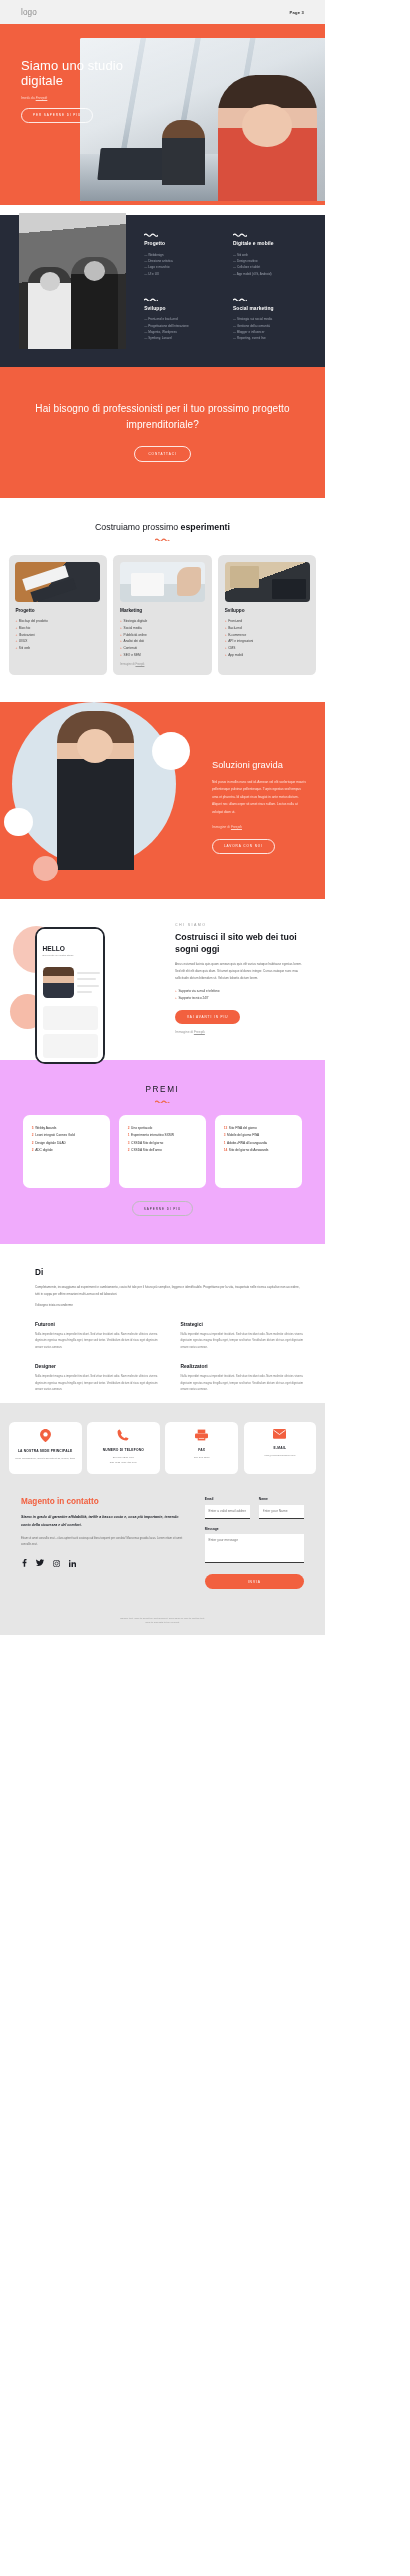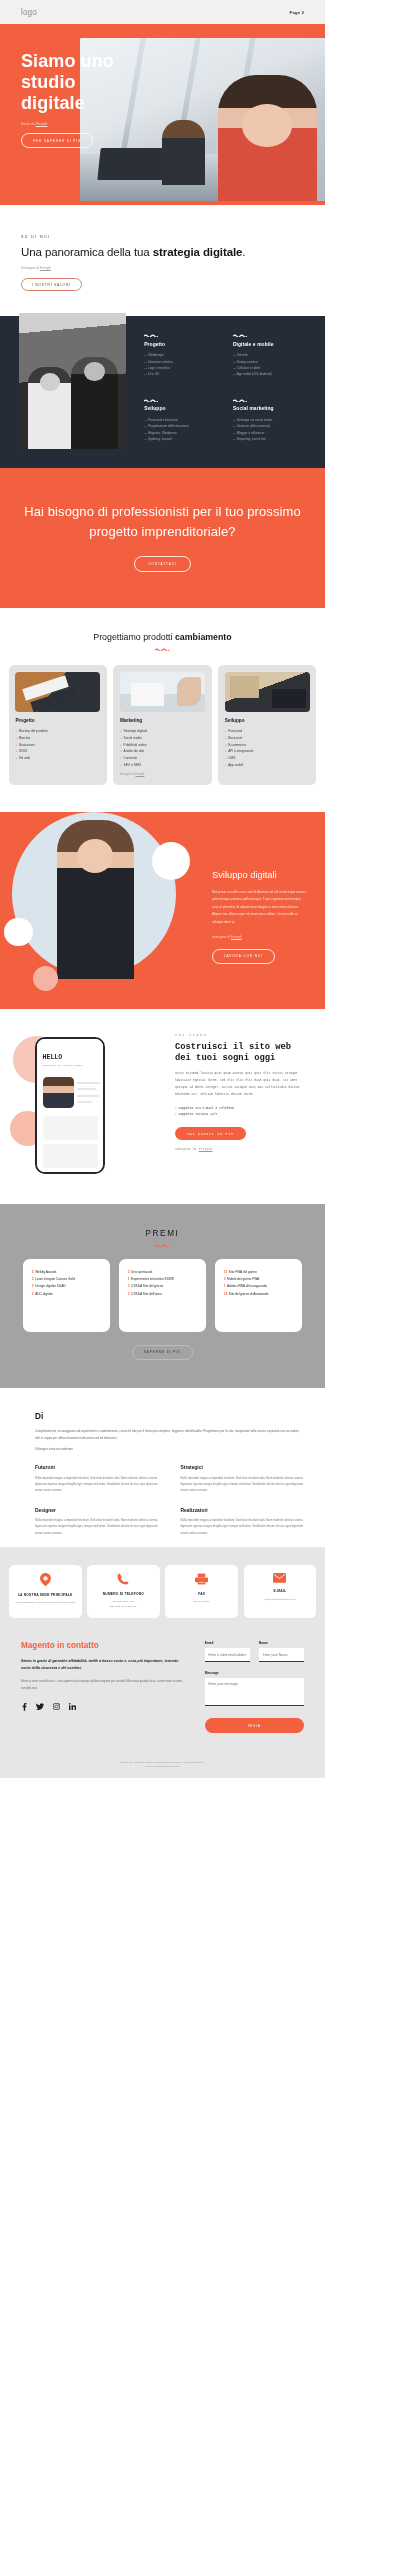--- a/index.html
+++ b/index.html
@@ -18,22 +18,22 @@
     display:flex; align-items:center; justify-content:space-between;
     padding:0 21px;
   }
   .logo { font-size:8.2px; color:#8d8d8d; font-weight:400; letter-spacing:0.1px; }
   .page-num { font-size:4.1px; font-weight:700; color:#2a2a2a; letter-spacing:0.2px; }
 
   
   .hero { background:#F2603F; position:relative; padding:15.3px 0 25px 0; min-height:181px; }
   .hero-inner { position:relative; padding:0 21px; }
   .hero h1 {
-    font-size:18px; line-height:1.16; font-weight:700; color:#fff;
-    letter-spacing:0.1px; width:104px; margin-top:12px;
+    font-size:13px; line-height:1.16; font-weight:400; color:#fff;
+    letter-spacing:0.1px; width:104px; margin-top:19px;
   }
   .credit { font-size:3.3px; color:#ffd9cf; margin-top:7.7px; font-style:italic; letter-spacing:0.1px;}
   .credit u { text-decoration:underline; }
   .btn-outline-white {
     display:inline-block; margin-top:7.7px;
     border:0.5px solid rgba(255,255,255,.85); color:#fff;
     border-radius:16.4px; padding:4.4px 11px; font-size:3.1px;
     letter-spacing:0.9px; text-transform:uppercase; background:transparent;
   }
   .hero-photo {
@@ -99,21 +99,21 @@
   .svc-photo .pB:after{content:'';position:absolute;left:13px;top:4.4px;width:21px;height:19.7px;background:#bdbdbd;border-radius:50%;}
 
   .svc-cols { flex:1; display:grid; grid-template-columns:1fr 1fr; gap:14.2px 16.4px; padding-left:18.6px; padding-top:2.2px;}
   .svc-block h3 { font-size:4.9px; color:#fff; font-weight:700; margin:4.4px 0 5.5px 0; letter-spacing:0.1px;}
   .svc-block ul { list-style:none; }
   .svc-block li { font-size:3.1px; color:#9aa0ac; line-height:2.05; }
   .wave { display:block; width:14.2px; height:3.3px; }
 
   
   .cta { background:#F2603F; padding:34px 0 36px 0; text-align:center; }
-  .cta h2 { font-size:13px; line-height:1.55; font-weight:300; color:#fff; letter-spacing:0.1px;}
+  .cta h2 { font-size:10px; line-height:1.55; font-weight:300; color:#fff; letter-spacing:0.1px;}
   .cta .btn-outline-white { margin-top:14.2px; padding:4.9px 13px; }
 
   
   .products { padding:24px 0 27px 0; background:#fff; text-align:center; }
   .products h2 { font-size:8.8px; font-weight:300; color:#15171d; }
   .products h2 b { font-weight:700; }
   .cards { display:flex; gap:6.6px; padding:0 8.8px; margin-top:14.2px; text-align:left; }
   .card { flex:1; background:#e3e3e3; border-radius:5.5px; padding:6.6px 6.6px 8.8px 6.6px; }
   .card .thumb { width:100%; height:40px; border-radius:3.8px; overflow:hidden; position:relative; }
   .t1 { background:linear-gradient(125deg,#b8793f 0 45%, #2d3138 45% 100%); }
@@ -147,21 +147,21 @@
   .dot-white{position:absolute;right:14.2px;top:40px;width:38px;height:38px;border-radius:50%;background:#fff;}
   .dot-white2{position:absolute;left:4.4px;top:116px;width:28.5px;height:28.5px;border-radius:50%;background:#fff;}
   .dot-pink{position:absolute;left:33px;top:164px;width:25px;height:25px;border-radius:50%;background:#f4b3a3;}
   .sol-right { margin-left:212px; padding-right:18.6px; }
   .sol-right h2 { font-size:9.3px; font-weight:300; color:#fff; margin-top:35px; }
   .sol-right p { font-size:3.2px; color:#ffe3db; line-height:2.35; margin-top:8.8px; }
   .sol-right .credit { color:#ffd4c8; margin-top:8.8px; font-size:3.1px; }
   .sol-right .btn-outline-white { margin-top:9.9px; padding:4.4px 11px;}
 
   
-  .about2 { background:#fff; padding:24px 0 26px 0; position:relative; display:flex;font-family:Liberation Mono, monospace; }
+  .about2 { background:#fff; padding:24px 0 26px 0; position:relative; display:flex; }
   .phone-col { width:175px; position:relative; flex:none; }
   .circle-pink1{position:absolute;left:13px;top:3.3px;width:47px;height:47px;border-radius:50%;background:#f7c7b9;}
   .circle-pink2{position:absolute;left:9.9px;bottom:5.5px;width:35px;height:35px;border-radius:50%;background:#f6bca9;}
   .phone {
     position:absolute; left:35px; top:4.4px; width:70px; height:137px;
     background:#fff; border:2.2px solid #23272f; border-radius:9.9px; overflow:hidden;
   }
   .phone .scr { position:absolute; inset:0; background:#fff; }
   .phone .hello { position:absolute; left:5.5px; top:15.3px; font-size:6.6px; font-weight:700; color:#1c1f26;}
   .phone .sub { position:absolute; left:5.5px; top:25px; font-size:2.5px; color:#8d8d8d;}
@@ -176,21 +176,21 @@
   .txt-col ul{ list-style:none; margin-top:6.6px; }
   .txt-col li{ font-size:3.1px; color:#3c3c3c; line-height:2.1;}
   .txt-col li .plus{color:#ef7254;margin-right:1.6px;}
   .btn-solid {
     display:inline-block; margin-top:8.8px; background:#F2603F; color:#fff;
     border-radius:16.4px; padding:4.9px 12px; font-size:3.1px;
     letter-spacing:0.9px; text-transform:uppercase; border:none;
   }
 
   
-  .awards { background:#a3a3a3; padding:25px 0 28.5px 0; text-align:center;margin-top:27px; }
+  .awards { background:#f0abfc; padding:25px 0 28.5px 0; text-align:center; }
   .awards h2 { font-size:8.2px; font-weight:300; letter-spacing:1.6px; color:#15171d; }
   .aw-cards { display:flex; gap:8.8px; padding:0 23px; margin-top:12px; text-align:left;}
   .aw-card { flex:1; background:#fff; border-radius:6.6px; padding:9.9px 8.8px 12px 8.8px; min-height:73px;}
   .aw-card ul{list-style:none;}
   .aw-card li{font-size:3.2px; color:#2c2c2c; line-height:2.3;}
   .aw-card li .n{color:#ee6a48;font-weight:700;margin-right:1.6px;}
   .btn-outline-dark{
     display:inline-block;margin-top:13px;border:0.5px solid #bdbdbd;color:#3a3a3a;
     border-radius:16.4px;padding:4.4px 11px;font-size:3.1px;letter-spacing:0.9px;
     text-transform:uppercase;background:transparent;
@@ -259,28 +259,20 @@
     </div>
     <div class="hero-inner">
       <h1>Siamo uno studio digitale</h1>
       <div class="credit">
         <span>Imetà da </span><u>Freepik</u>
       </div>
       <a class="btn-outline-white">Per saperne di più</a>
     </div>
   </section>
 
-  <section class="about">
-    <div class="eyebrow">Su di noi</div>
-    <h2><span>Una panoramica della tua </span><b>strategia digitale</b><span>.</span></h2>
-    <div class="credit-dark">
-      <span>Immagine di </span><u>Freepik</u>
-    </div>
-    <a class="btn-outline-orange">I nostri valori</a>
-  </section>
 
   <section class="services">
     <div class="services-wrap">
       <div class="svc-photo">
         <div class="pA"></div>
         <div class="pB"></div>
       </div>
       <div class="svc-cols" id="svc-cols">
           <div class="svc-block">
             <svg class="wave" viewBox="0 0 26 6">
@@ -333,21 +325,21 @@
         </div>
     </div>
   </section>
 
   <section class="cta">
     <h2>Hai bisogno di professionisti per il tuo prossimo progetto imprenditoriale?</h2>
     <a class="btn-outline-white">Contattaci</a>
   </section>
 
   <section class="products">
-    <h2><span>Progettiamo prodotti </span><b>cambiamento</b></h2>
+    <h2><span>Costruiamo prossimo </span><b>esperimenti</b></h2>
     <svg class="wave" style="margin:5.5px auto 0 auto" viewBox="0 0 26 6">
         <path d="M0 4 Q3 0 6.5 4 T13 4 T19.5 4 T26 4" stroke="#ee6a48" stroke-width="2" fill="none"></path>
       </svg>
     <div class="cards" id="product-cards">
         <div class="card">
           <div class="thumb t1"></div>
           <h4>Progetto</h4>
           <ul>
             <li><span class="plus">+</span>Mockup del prodotto</li>
             <li><span class="plus">+</span>Marchio</li>
@@ -386,21 +378,21 @@
 
   <section class="solutions">
     <div class="sol-left">
       <div class="sol-circle"></div>
       <div class="sol-girl"></div>
       <div class="dot-white"></div>
       <div class="dot-white2"></div>
       <div class="dot-pink"></div>
     </div>
     <div class="sol-right">
-      <h2>Sviluppo digitali</h2>
+      <h2>Soluzioni gravida</h2>
       <p>Nisl purus in mollis nunc sed id. Aenean vel elit scelerisque mauris pellentesque pulvinar pellentesque. Turpis egestas sed tempus urna et pharetra. Id aliquet risus feugiat in ante metus dictum. Aliquet nec ullamcorper sit amet risus nullam. Lectus nulla at volutpat diam ut.</p>
       <div class="credit">
         <span>Immagine di </span><u>Freepik</u>
       </div>
       <a class="btn-outline-white">Lavora con noi</a>
     </div>
   </section>
 
   <section class="about2">
     <div class="phone-col">

